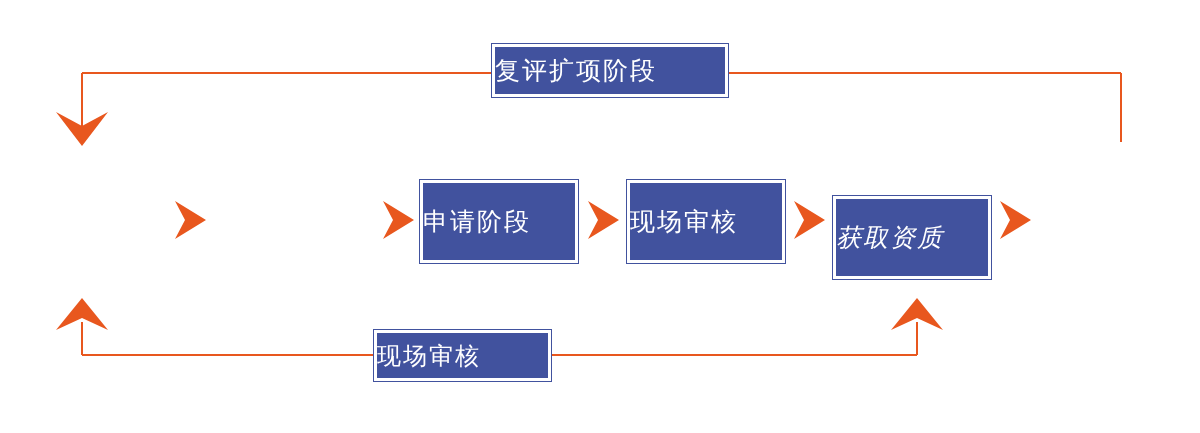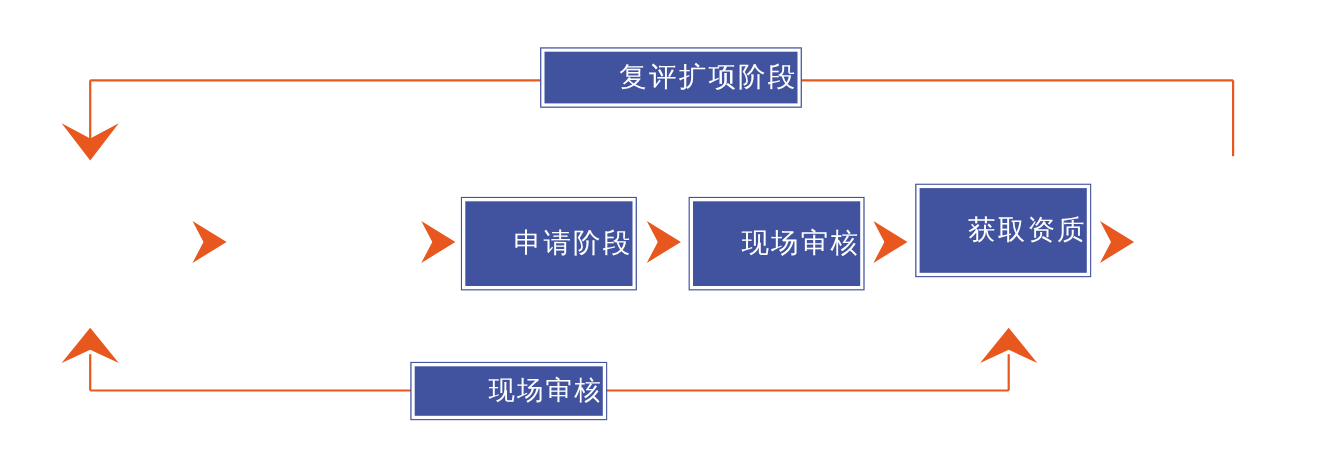--- a/index.html
+++ b/index.html
@@ -19,21 +19,21 @@
   }
   
   .pbox {
     position: absolute;
     box-sizing: border-box;
     background: #41529E;
     border: 3px solid #ffffff;
     outline: 1px solid #41529E;
     display: flex;
     align-items: center;
-    justify-content: flex-end;
+    justify-content: flex-start;
     color: #ffffff;
     letter-spacing: 1px;
     white-space: nowrap;
     user-select: none;
   }
   .pbox .lbl {
     color: #ffffff;
     font-size: 25px;
     line-height: 1;
     letter-spacing: 2px;
@@ -102,21 +102,21 @@
 
 
   <div class="pbox" style="left:420px; top:180px; width:158px; height:83px;">
     <span class="lbl">申请阶段</span>
   </div>
 
   <div class="pbox" style="left:627px; top:180px; width:158px; height:83px;">
     <span class="lbl">现场审核</span>
   </div>
 
-  <div class="pbox" style="left:833px; top:168px; width:158px; height:83px;">
+  <div class="pbox" style="left:833px; top:196px; width:158px; height:83px;font-style:italic;">
     <span class="lbl">获取资质</span>
   </div>
 
 
   <div class="pbox small" style="left:374px; top:330px; width:177px; height:51px;">
     <span class="lbl">现场审核</span>
   </div>
 
 </div>
 

